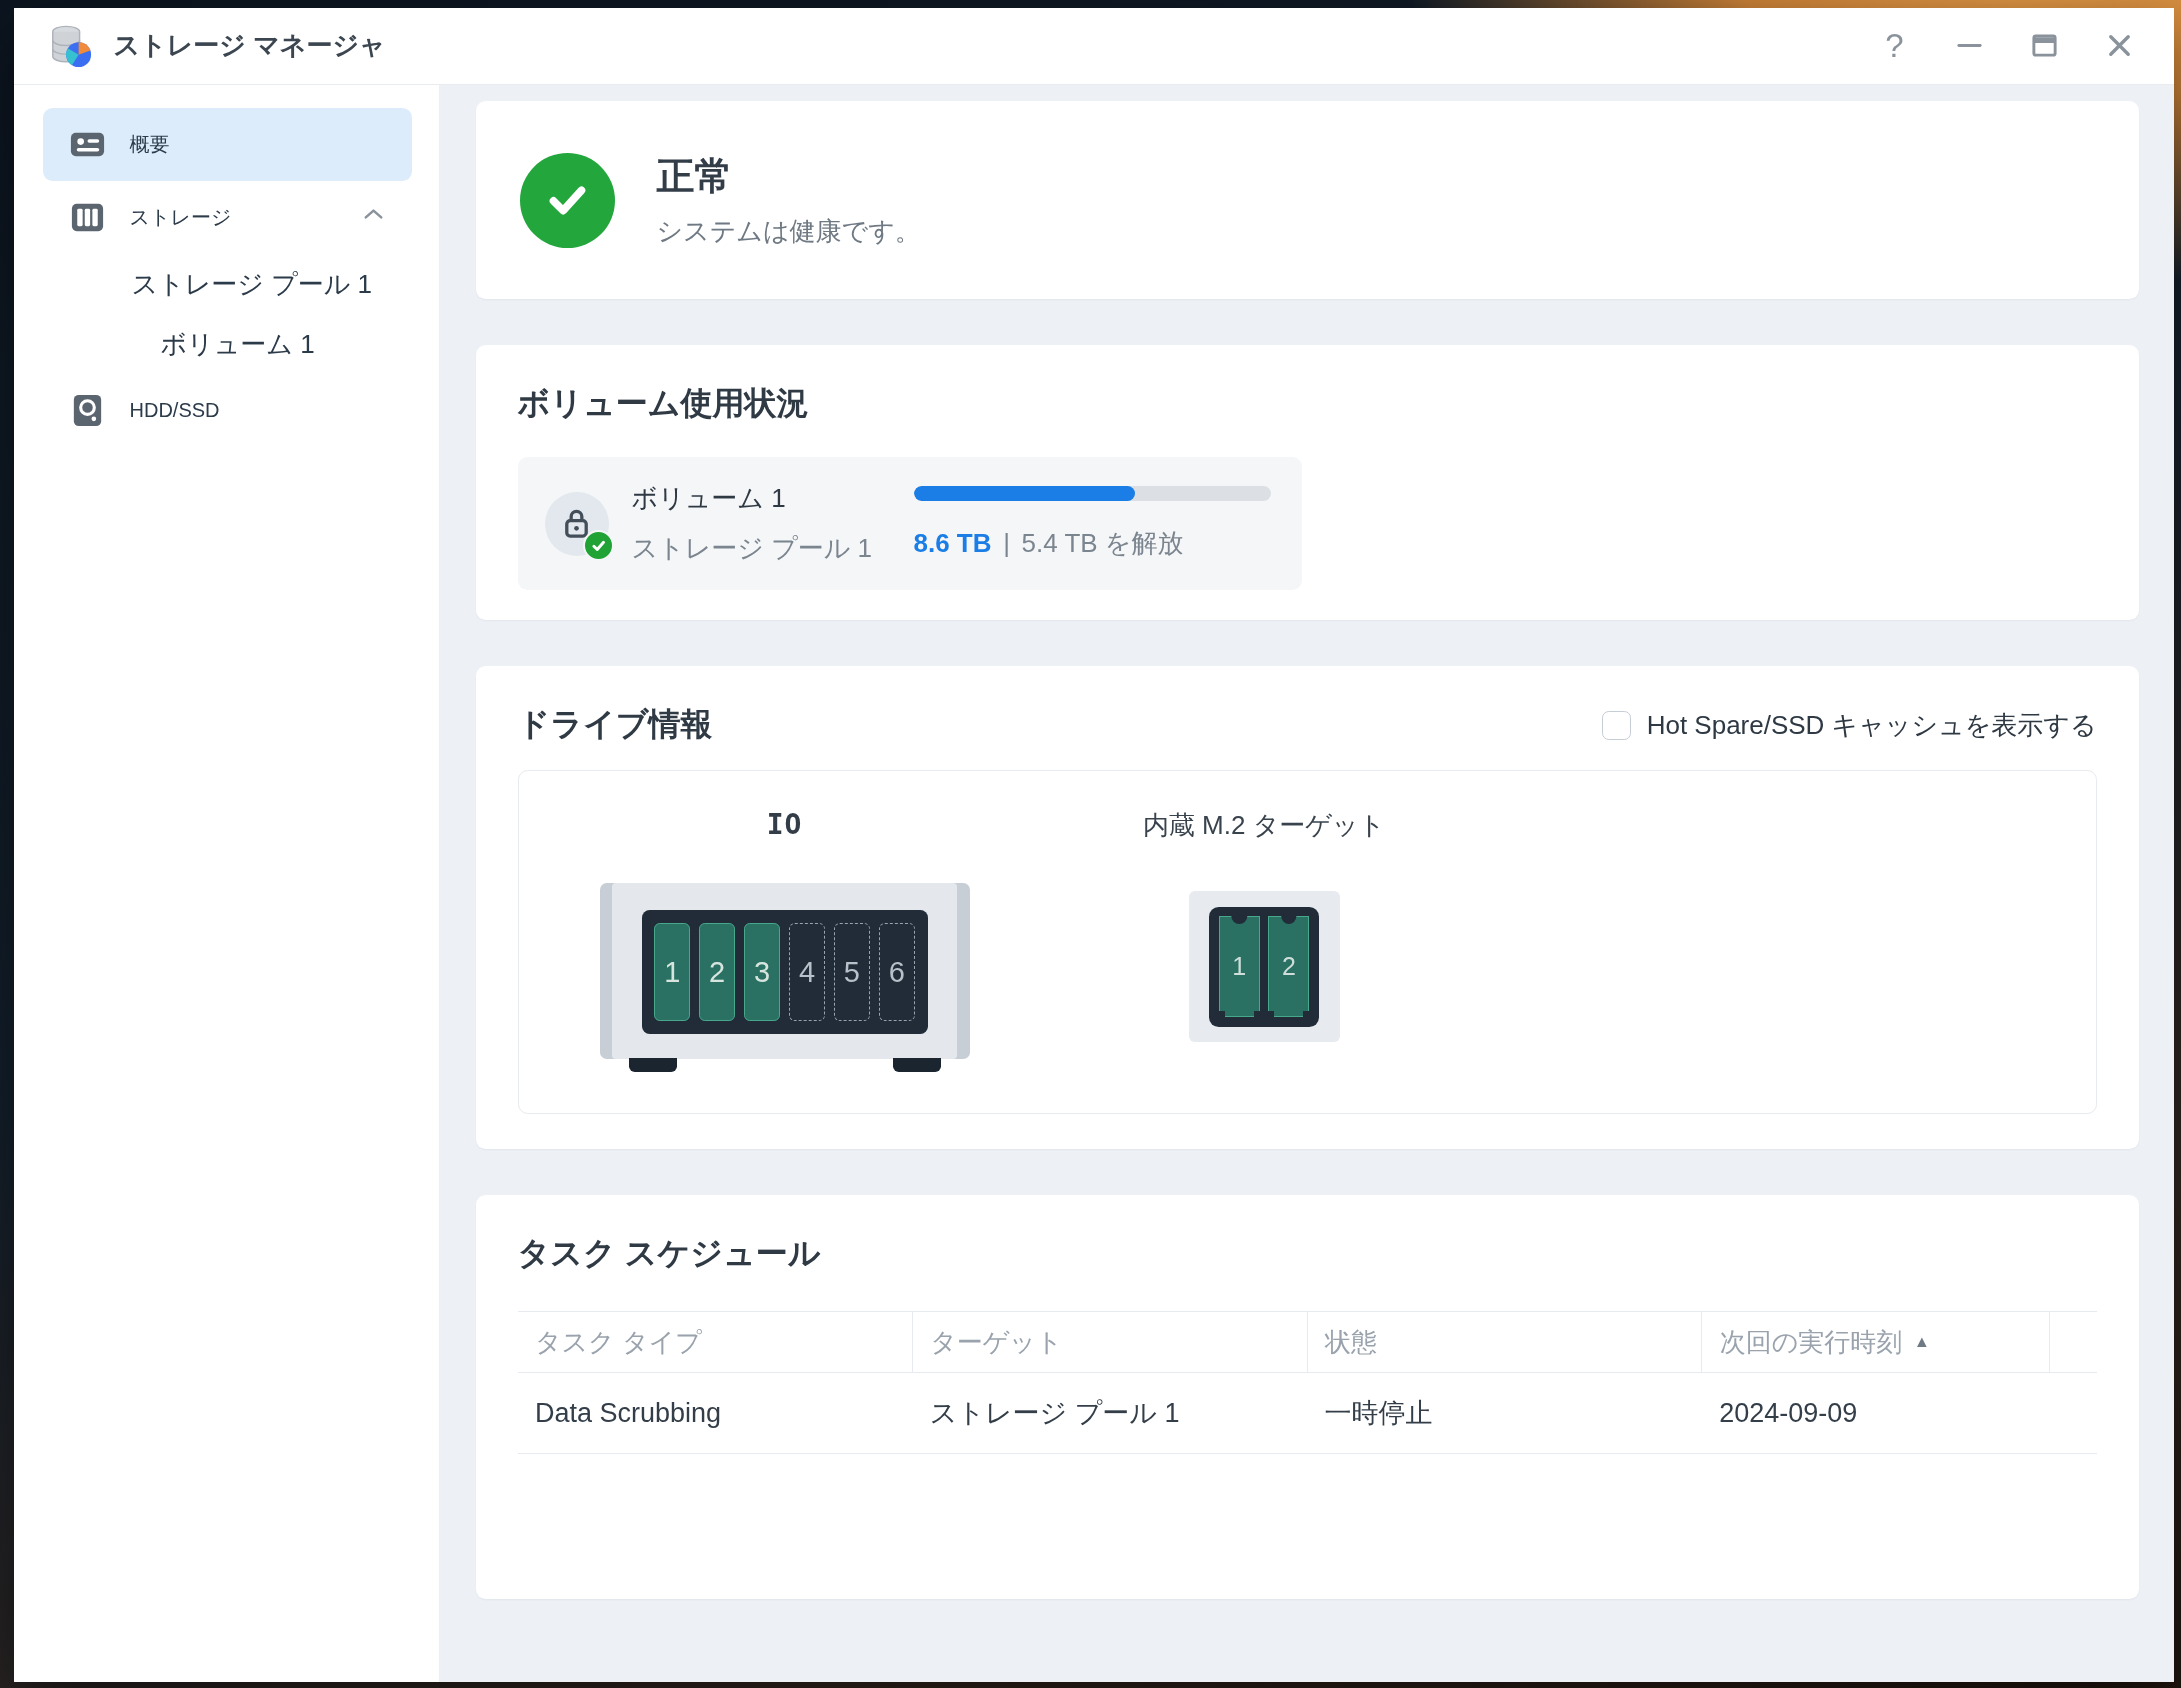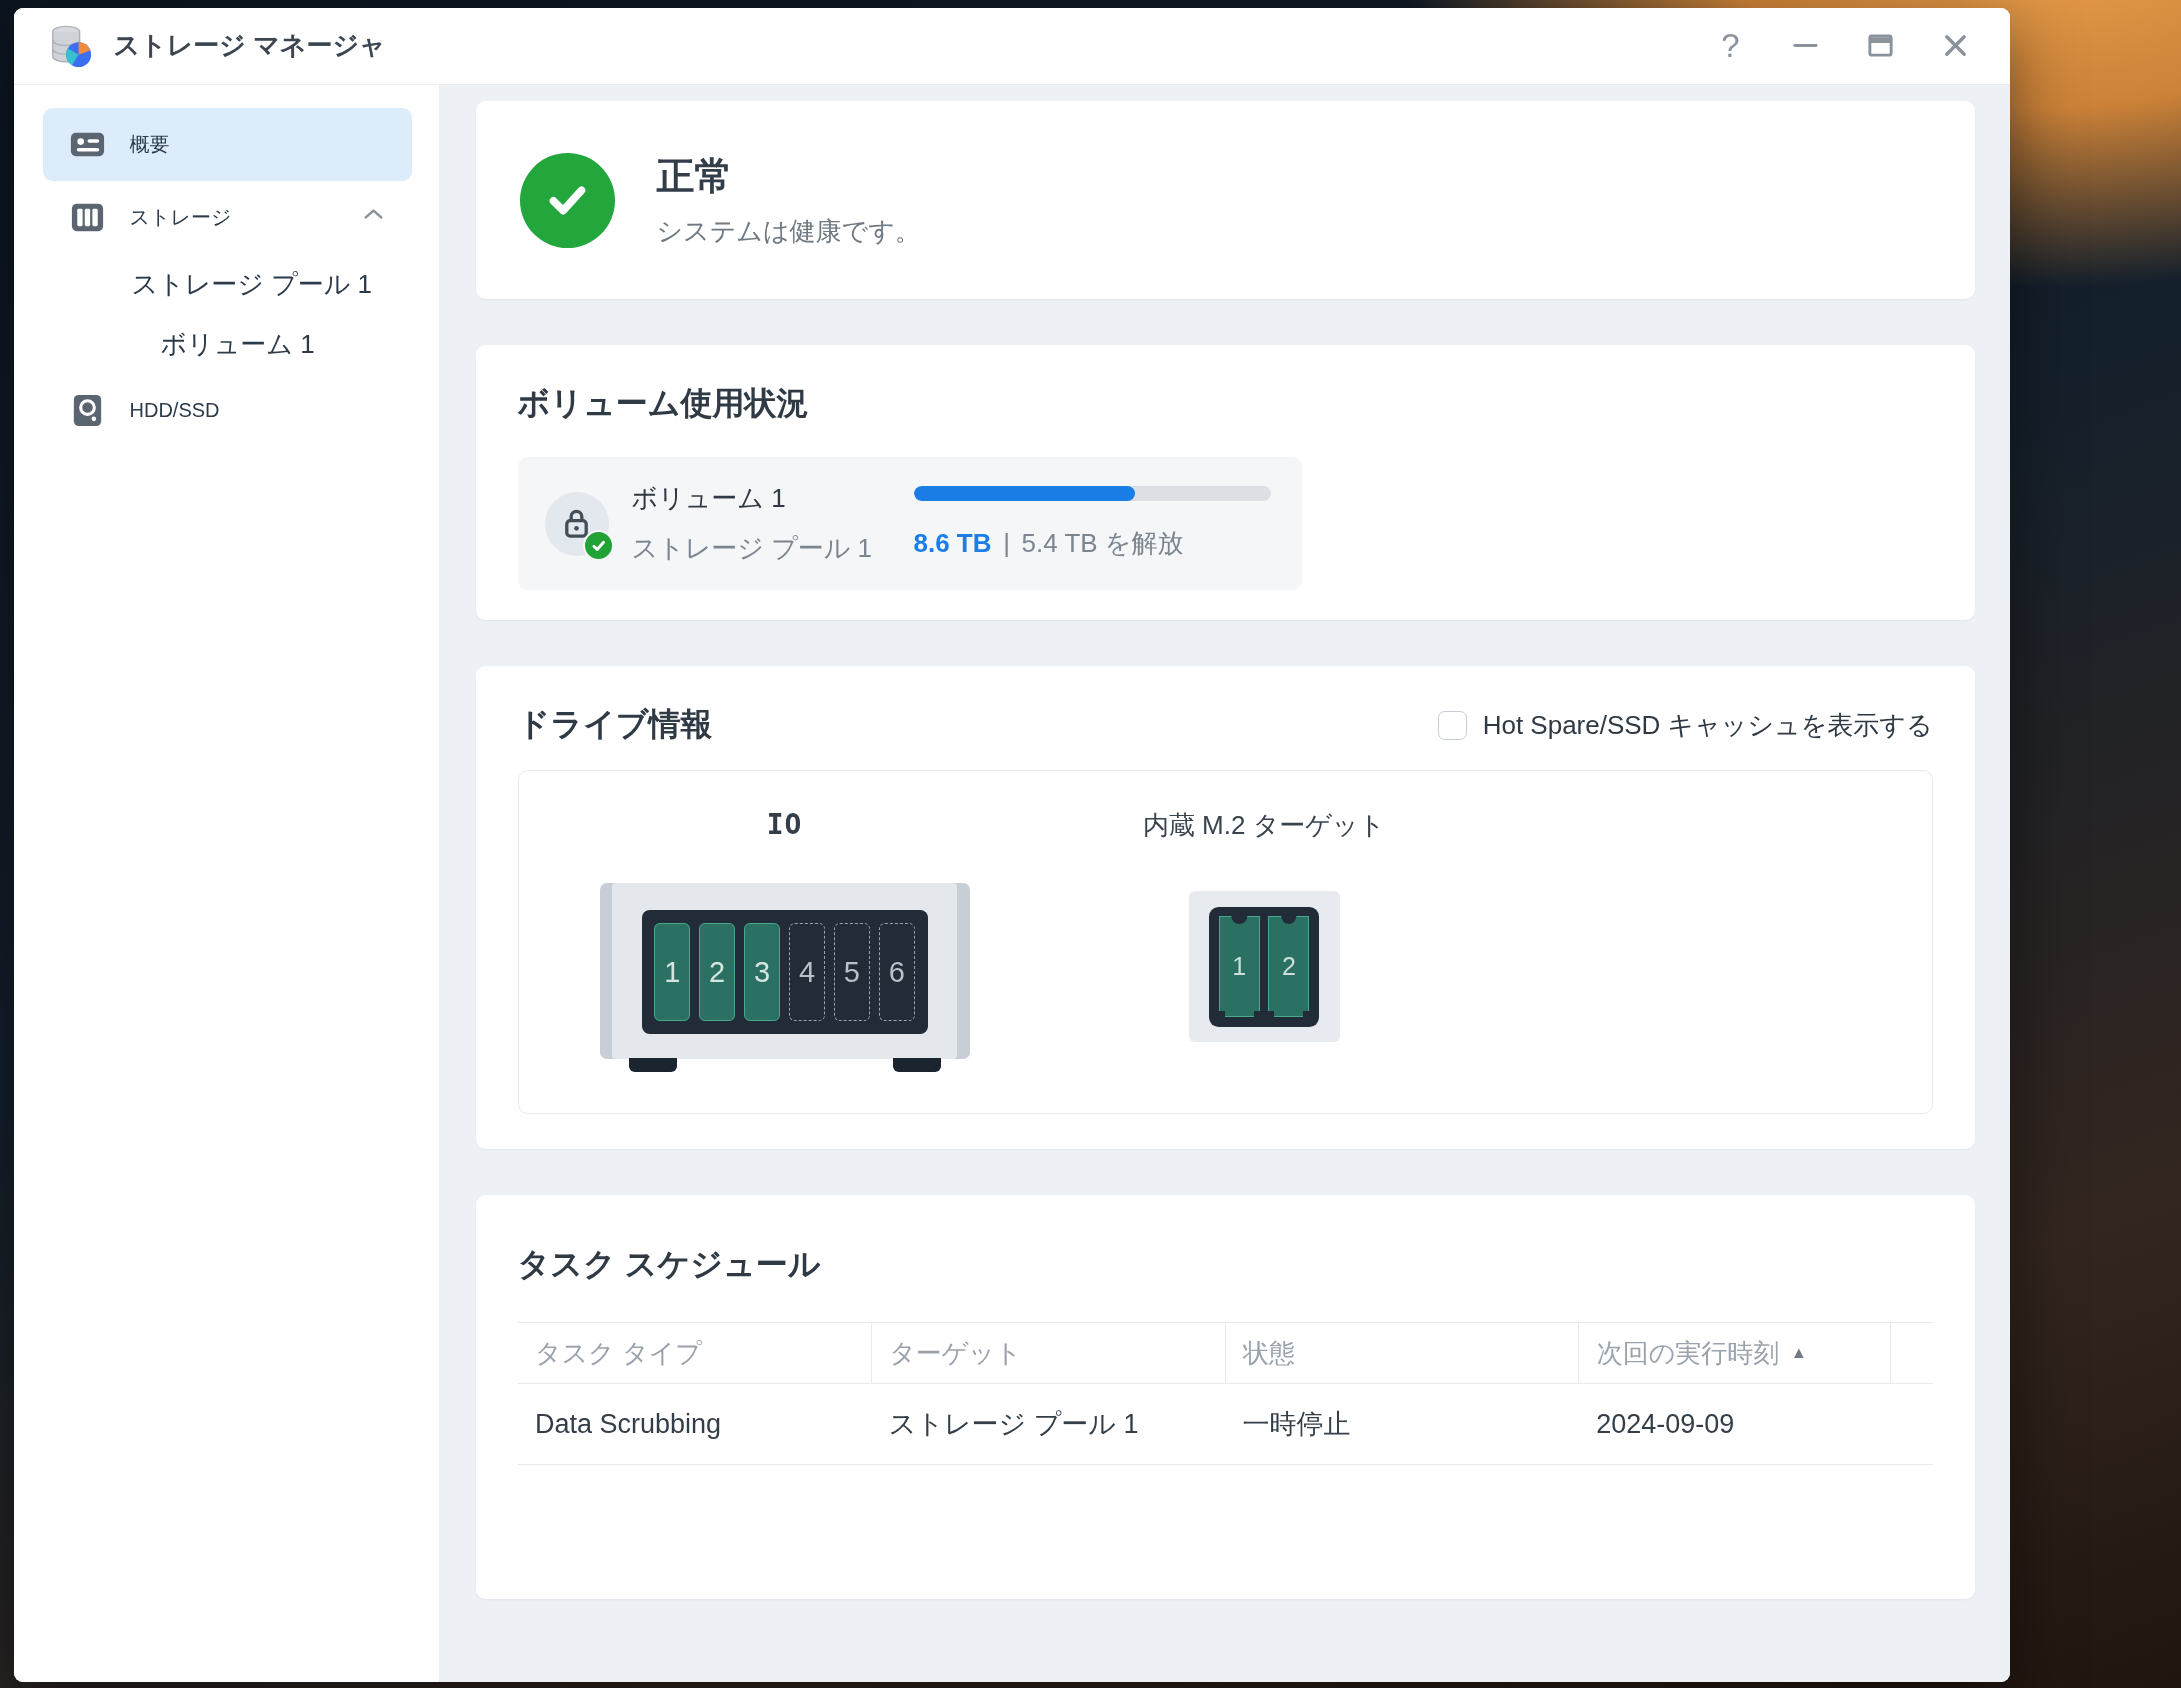--- a/index.html
+++ b/index.html
@@ -7,22 +7,22 @@
   body { font-family:"Liberation Sans", sans-serif; }
 
   .desktop {
     position:absolute; inset:0;
     background:
       radial-gradient(1062px 599px at 94% -5%, #eda44e 0%, #cc8238 32%, rgba(90,60,40,0) 62%),
       linear-gradient(160deg, #0c1520 0%, #14202c 45%, #33261f 80%, #20160f 100%);
   }
 
   .window {
-    position:absolute; left:13.5px; top:7.7px; width:1996px; height:1674px;
-    background:#ffffff; border-radius:9px; overflow:hidden;
+    position:absolute; left:13.5px; top:7.7px; width:2160px; height:1674px;
+    background:#ffffff; border-radius:1px; overflow:hidden;
     box-shadow:0 23px 68px rgba(0,0,0,0.5);
     display:flex; flex-direction:column;
   }
 
   
   .titlebar {
     height:77px; flex:0 0 77px; display:flex; align-items:center;
     padding:0 29px 0 33px; border-bottom:1px solid #e9ecef; background:#fff;
   }
   .app-icon { width:46px; height:46px; flex:0 0 46px; }
@@ -124,21 +124,21 @@
   .m2-card { position:relative; flex:1; background:#2a7164; border:1.9px solid #48a88c;
     color:#cfdeda; font-size:25px; display:flex; align-items:center; justify-content:center;
     cursor:pointer; }
   .m2-card::before { content:""; position:absolute; top:-1.9px; left:50%;
     transform:translateX(-50%); width:15.4px; height:8.7px; background:#212c38;
     border-radius:0 0 8.7px 8.7px; }
   .m2-card::after { content:""; position:absolute; bottom:-1.9px; left:-1.9px; right:-1.9px;
     height:6.8px; background:linear-gradient(90deg,#212c38 0 16%, transparent 16% 84%, #212c38 84%); }
 
   
-  .card-tasks { height:404px; flex:0 0 404px; padding:48px 42px; }
+  .card-tasks { height:404px; flex:0 0 404px; padding:37px 42px; }
   .task-table { width:100%; margin-top:35px; border-collapse:collapse; table-layout:fixed; }
   .task-table th { text-align:left; font-weight:400; font-size:26px; color:#9aa3ad;
     padding:12.6px 17.4px; border-top:1.9px solid #e7eaee; border-bottom:1.9px solid #e7eaee;
     border-right:1.9px solid #e7eaee; cursor:pointer; }
   .task-table th:last-child { border-right:none; }
   .task-table td { font-size:27px; color:#333e49; padding:22px 17.4px;
     border-bottom:1.9px solid #e7eaee; }
   .sort-arrow { font-size:16.4px; color:#707a84; margin-left:11.6px; vertical-align:3.9px; }
 </style>
 </head>

